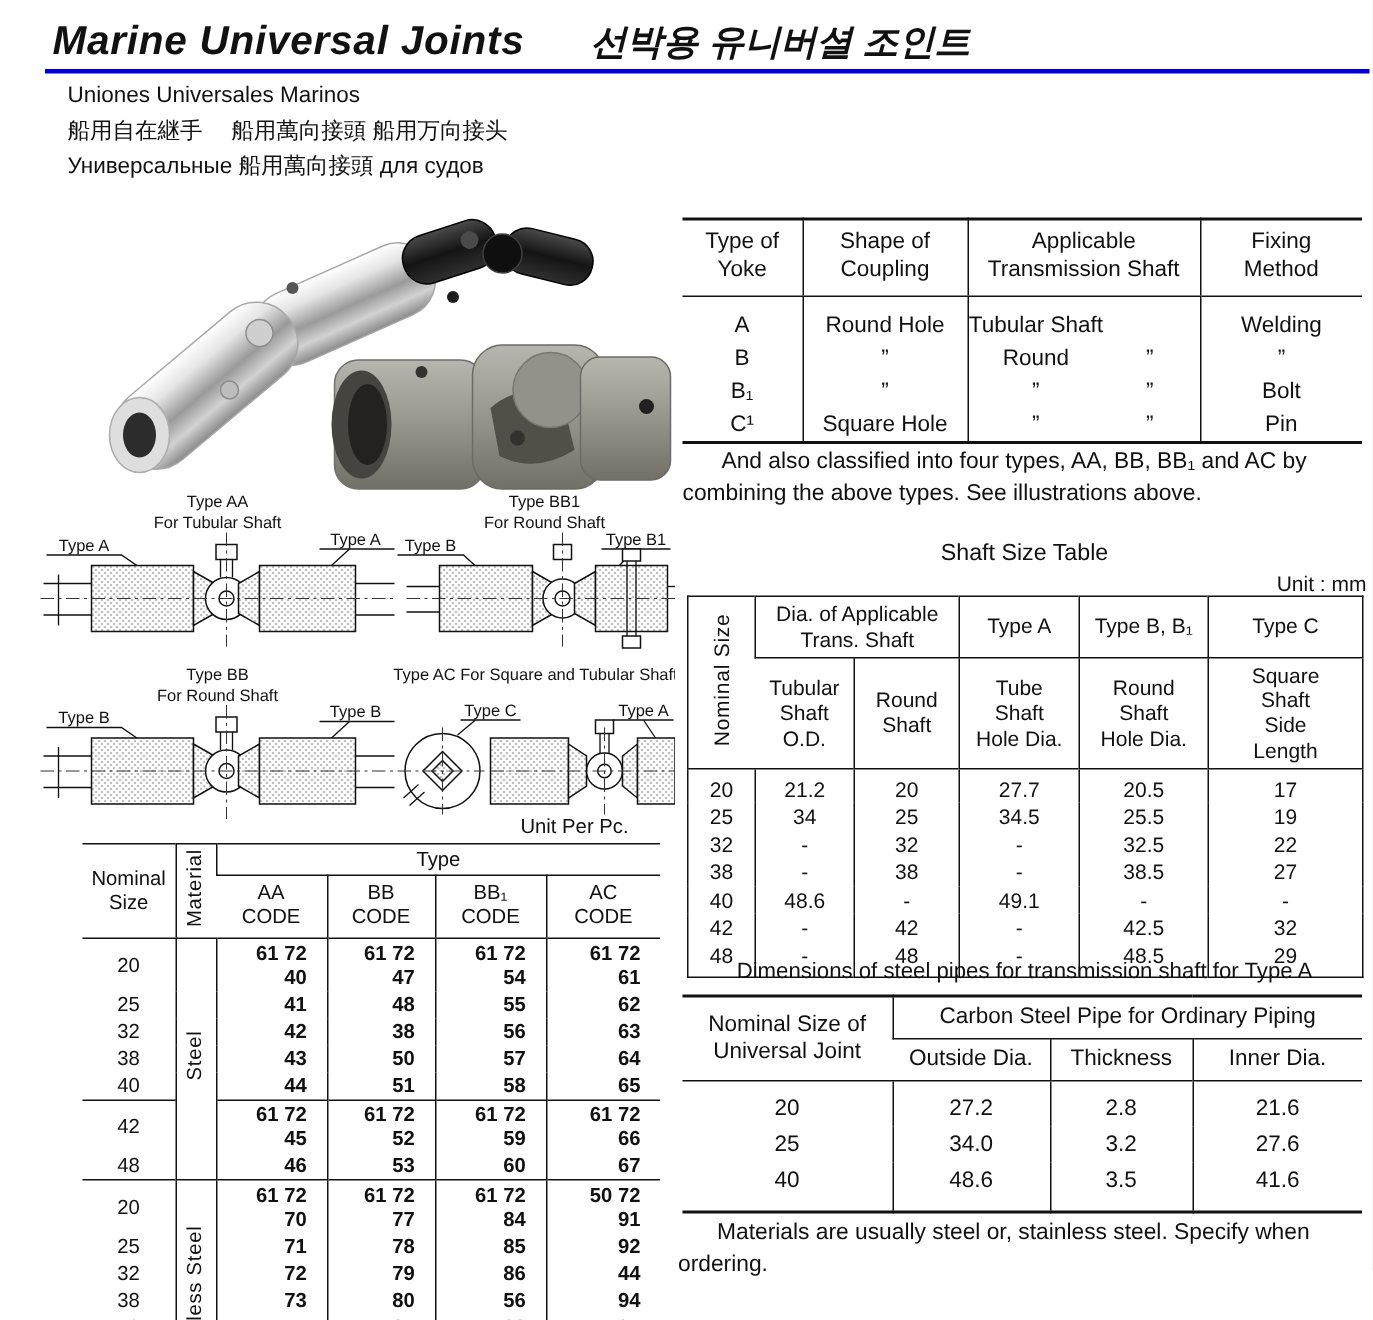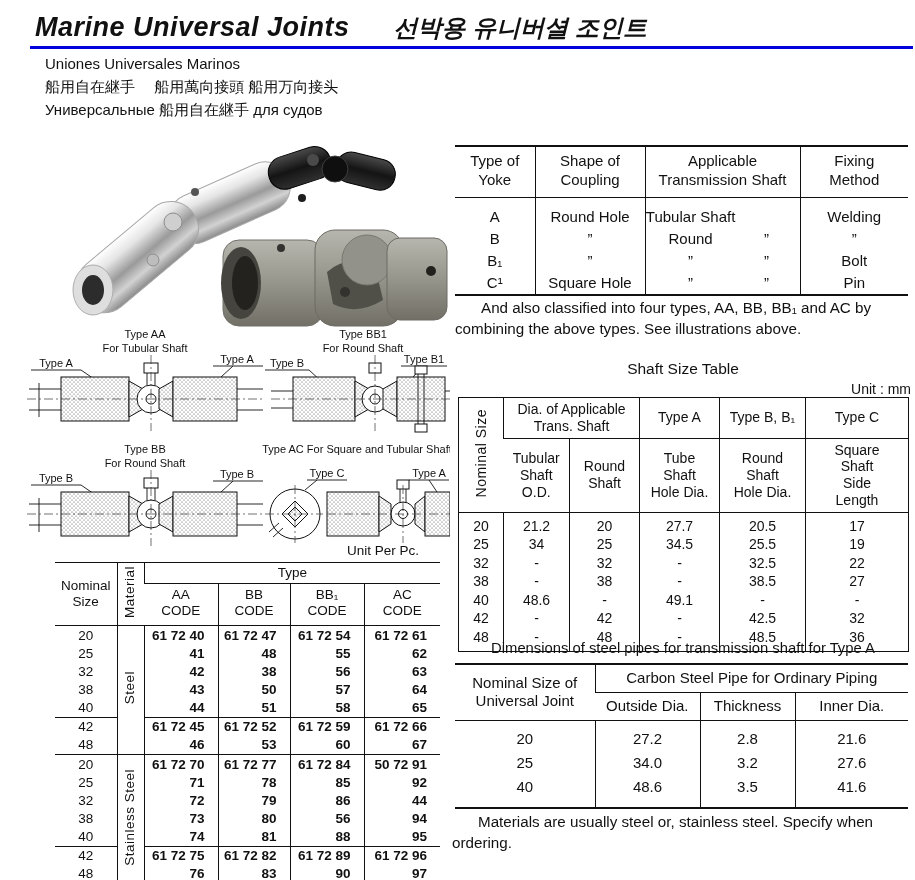--- a/index.html
+++ b/index.html
@@ -58,21 +58,21 @@
   #unit-per-pc{position:absolute;left:330px;top:543px;width:106px;text-align:center;font-size:13.5px;}
   #code-table{position:absolute;left:55px;top:562px;width:385px;font-size:13.5px;
               border-top:1.5px solid #111;border-bottom:1.5px solid #111;table-layout:fixed;}
   #code-table th+th,#code-table td+td,#code-table th+td,#code-table td+th{border-left:1px solid #111;}
   #code-table thead th{text-align:center;line-height:1.2;padding:2px 0;}
   #code-table thead th.typ{border-bottom:1px solid #111;}
   #code-table thead th.span2{border-bottom:1.5px solid #111;}
   #code-table thead tr+tr th{border-bottom:1.5px solid #111;padding:3px 0 5px;}
   #code-table tbody td{line-height:16px;}
   #code-table td.nom{text-align:center;}
-  #code-table td.code{text-align:right;padding-right:13px;font-weight:bold;}
+  #code-table td.code{text-align:right;padding-right:13px;font-weight:bold;padding-left:19px;}
   #code-table td.mat{text-align:center;}
   #code-table tr.blocksep td{border-top:1.3px solid #111;}
   #code-table tbody.gsep tr:first-child td{border-top:1.3px solid #111;}
   #code-table tbody tr:first-child td{padding-top:2px;}
   
   .photos{position:absolute;left:15px;top:122px;}
   .diagrams{position:absolute;left:25px;top:325px;}
   .dt{font-family:"Liberation Sans","DejaVu Sans",sans-serif;font-size:11px;fill:#111;text-anchor:middle;}
   .ld{stroke:#111;stroke-width:.9;fill:none;}
   .hatch{fill:url(#stip);stroke:#111;stroke-width:1;}
@@ -83,21 +83,21 @@
 
 <div class="page">
 
   <div class="title-row">
     <span class="title-en">Marine Universal Joints</span>
     <span class="title-ko">선박용 유니버셜 조인트</span>
   </div>
   <div class="blue-rule"></div>
   <div class="sub sub-es">Uniones Universales Marinos</div>
   <div class="sub sub-zh">船用自在継手　 船用萬向接頭 船用万向接头</div>
-  <div class="sub sub-ru">Универсальные 船用自在継手 для судов</div>
+  <div class="sub sub-ru">Универсальные 船用萬向接頭 для судов</div>
 
   <svg class="photos" width="435" height="205" viewBox="0 0 435 205">
     <defs>
       <linearGradient id="chromeG" x1="0" y1="0" x2="0" y2="1">
         <stop offset="0" stop-color="#ffffff"></stop>
           <stop offset=".25" stop-color="#e5e5e5"></stop>
         <stop offset=".55" stop-color="#9a9a9a"></stop>
           <stop offset=".78" stop-color="#d2d2d2"></stop>
         <stop offset="1" stop-color="#8a8a8a"></stop>
       </linearGradient>
@@ -559,21 +559,21 @@
           <td>-</td>
           <td>42.5</td>
           <td>32</td>
         </tr>
       <tr>
           <td>48</td>
           <td>-</td>
           <td>48</td>
           <td>-</td>
           <td>48.5</td>
-          <td>36</td>
+          <td>29</td>
         </tr>
     </tbody>
   </table>
 
   <div id="pipe-caption" class="caption">Dimensions of steel pipes for transmission shaft for Type A</div>
   <table id="pipe-table">
     <colgroup>
         <col style="width:140px">
         <col style="width:105px">
         <col style="width:95px">

